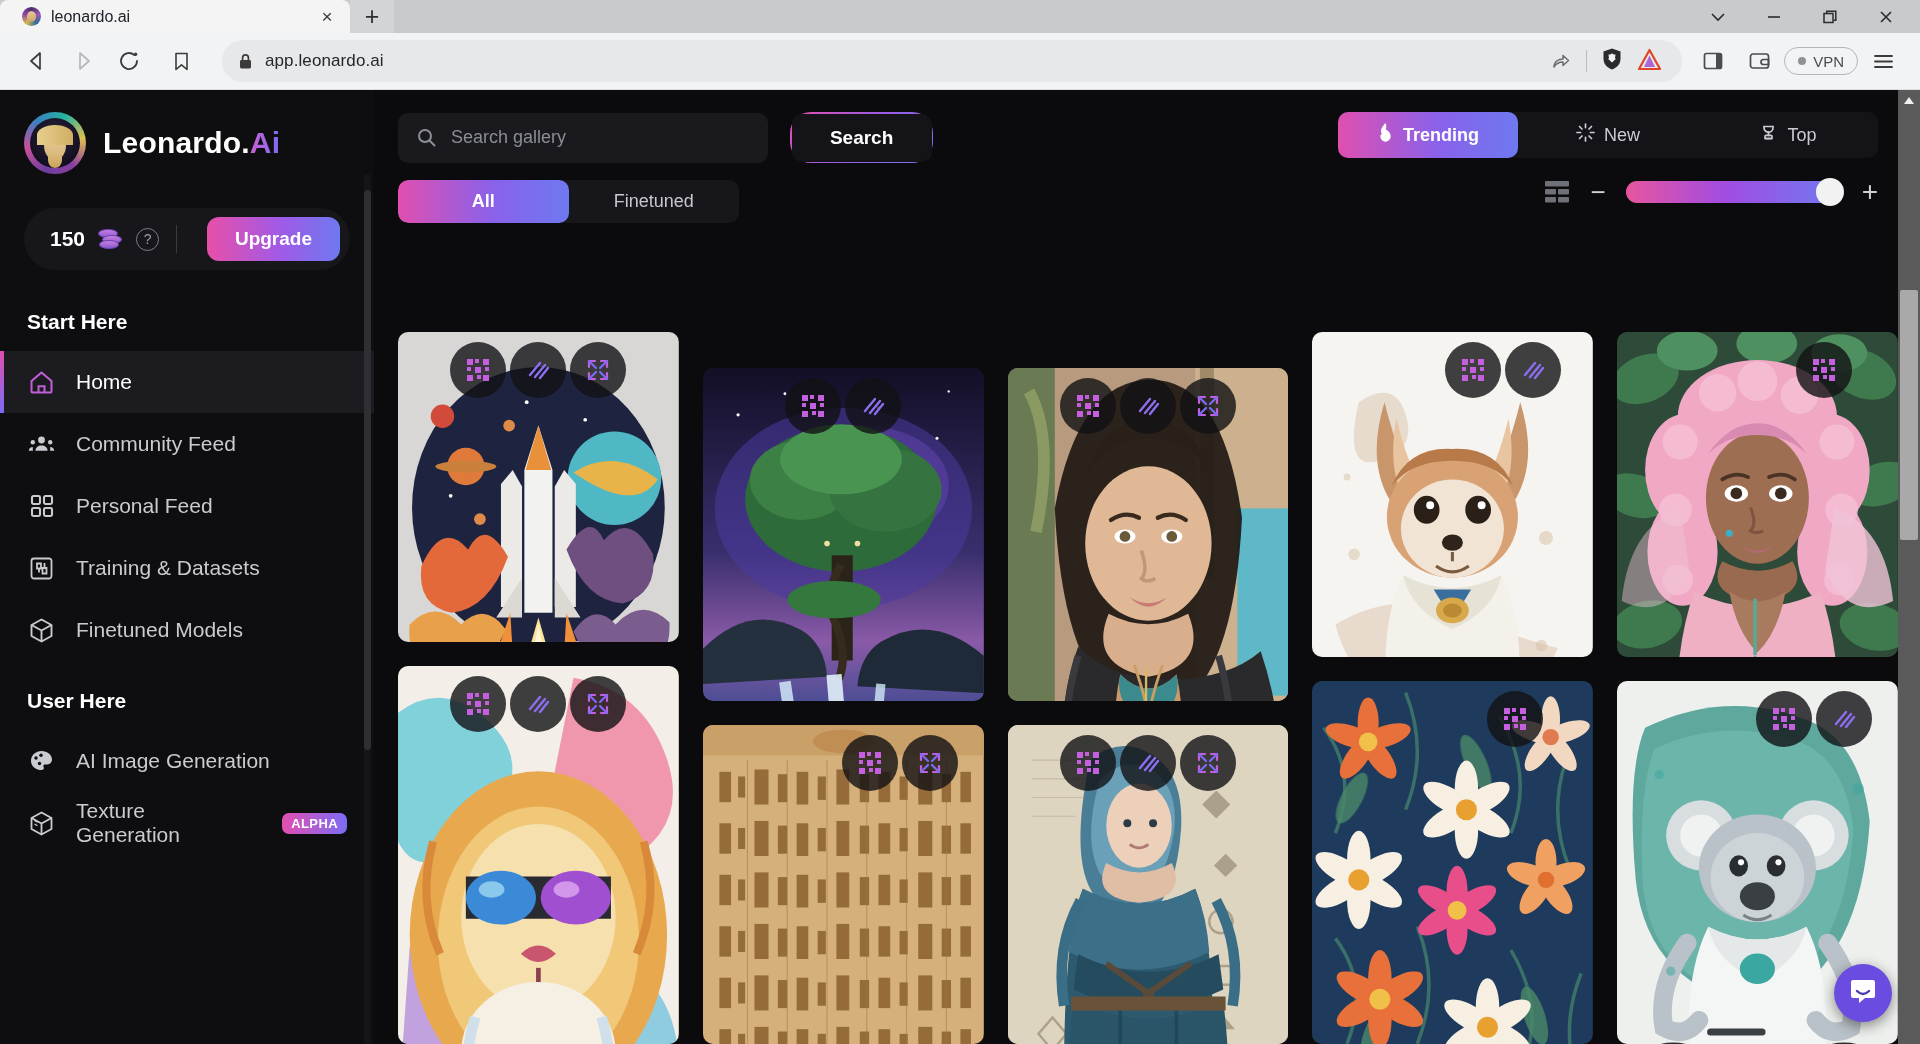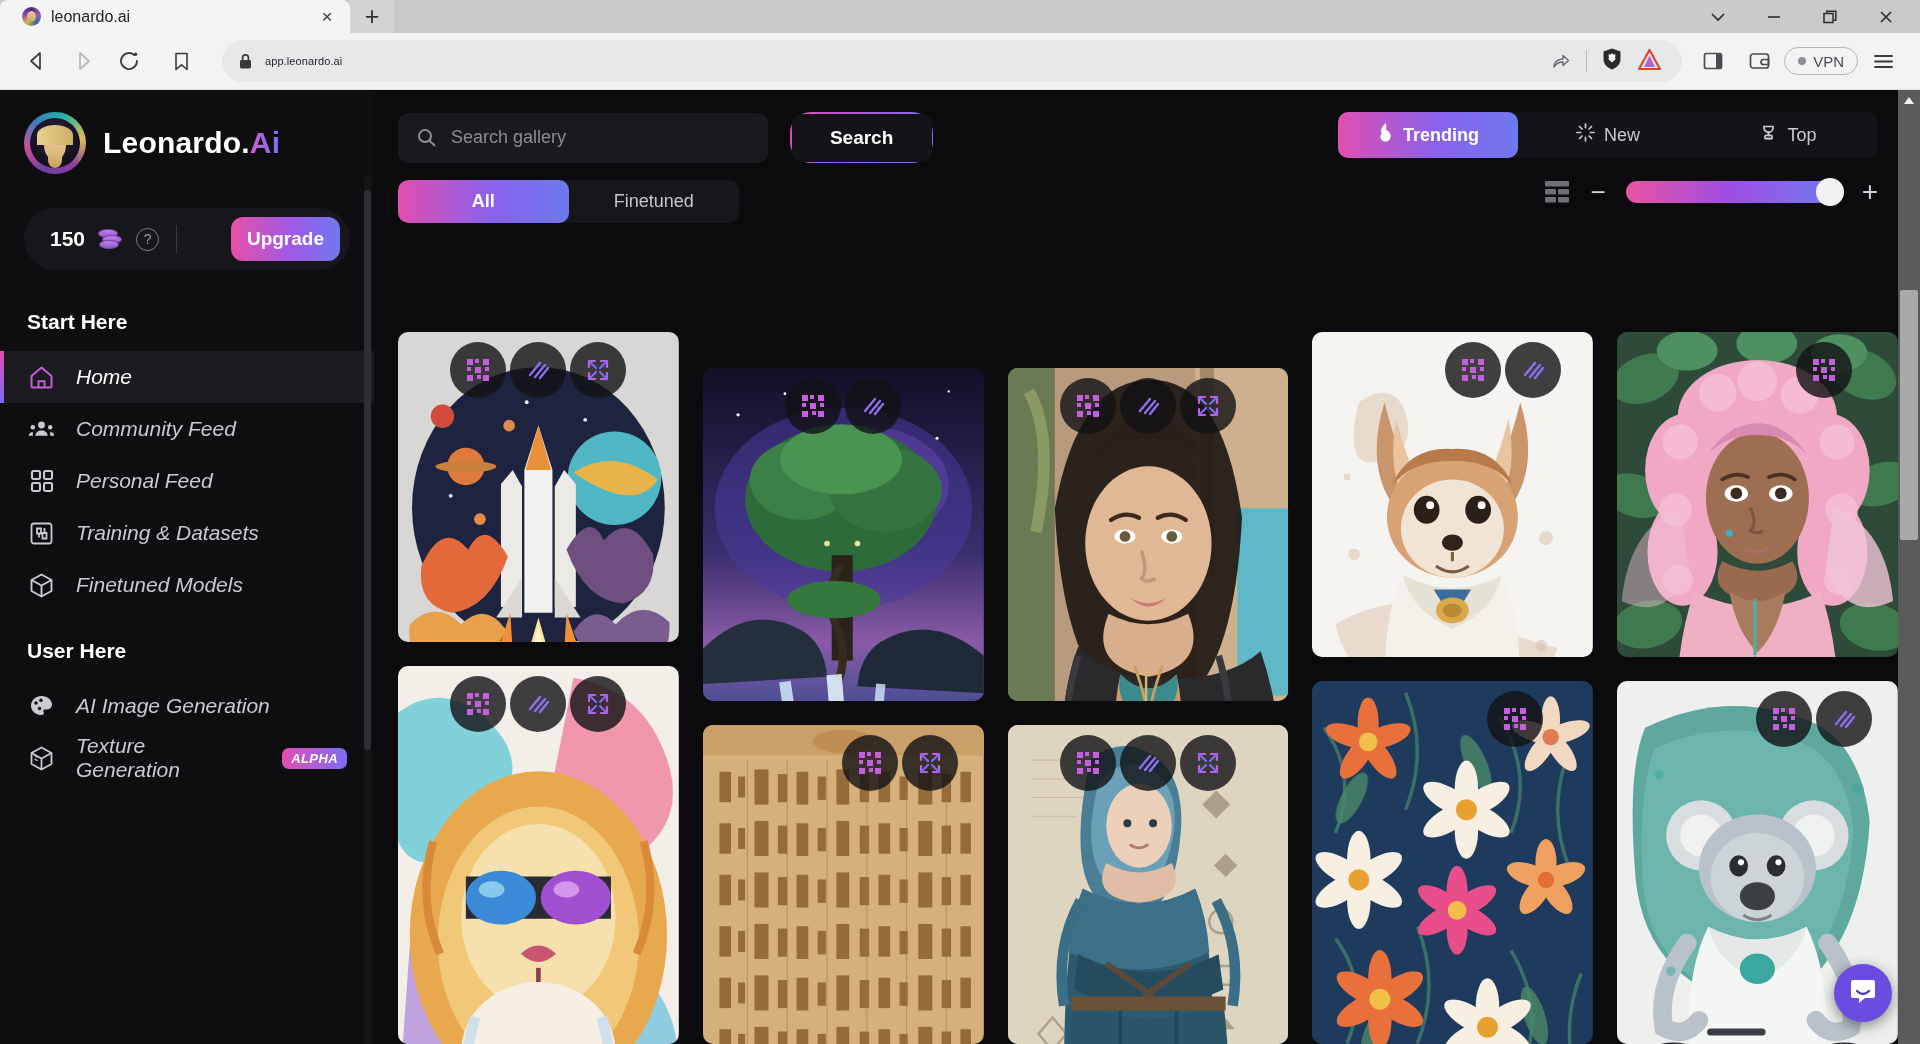--- a/index.html
+++ b/index.html
@@ -56,21 +56,21 @@
   .tb-btn {
     width: 42px; height: 42px; border-radius: 50%;
     display: flex; align-items: center; justify-content: center; color: #3b3b3b;
   }
   .tb-btn.disabled { color: #b6b8ba; }
   .omnibox-wrap { flex: 1; display: flex; align-items: center; height: 42px; margin: 0 6px; }
   .omnibox {
     flex: 1; height: 42px; background: #e6e8ea; border-radius: 21px;
     display: flex; align-items: center; padding: 0 16px; gap: 12px;
   }
-  .omnibox .url { font-size: 11px; color: #23272b; letter-spacing: .1px; }
+  .omnibox .url { font-size: 17px; color: #23272b; letter-spacing: .1px; }
   .lockicon { color: #3a3a3a; display: flex; }
   .omni-right { display: flex; align-items: center; gap: 14px; margin-left: auto; padding-right: 4px;}
   .vdiv { width: 1px; height: 22px; background: #b9bbbd; }
   .vpn-pill {
     height: 28px; border: 1px solid #b4b6b8; border-radius: 14px;
     display: flex; align-items: center; gap: 7px; padding: 0 13px;
     font-size: 15px; color: #4a4d50;
   }
   .vpn-dot { width: 8px; height: 8px; border-radius: 50%; background: #8e9195; }
 
@@ -128,32 +128,32 @@
   }
   .coin i:nth-child(1){ left:0; top:1px; }
   .coin i:nth-child(2){ left:4px; top:7px; }
   .coin i:nth-child(3){ left:1px; top:12px; }
   .qmark {
     width: 23px; height: 23px; border-radius: 50%; border: 1.6px solid #7c7f86;
     color: #9a9da3; font-size: 14px; display: flex; align-items: center; justify-content: center;
   }
   .cdiv { width: 1px; height: 28px; background: #3a3b41; margin: 0 4px; }
   .upgrade-btn {
-    margin-left: auto; height: 44px; padding: 0 16px; border-radius: 12px;
+    margin-left: auto; height: 44px; padding: 0 28px; border-radius: 12px;
     background: linear-gradient(90deg,#e84fa8 0%, #a05ae6 55%, #6e79f0 100%);
     color: #fff; font-size: 19px; font-weight: 700;
     display: flex; align-items: center; justify-content: center; border: none;
   }
 
   .nav-group-title {
     font-size: 21px; font-weight: 700; color: #ffffff; padding: 0 27px; margin-bottom: 17px;
   }
   .nav-item {
-    height: 52px; display: flex; align-items: center; gap: 20px; padding: 13px 27px;
-    color: #c9cbd1; font-size: 21px; position: relative; font-style: italic;
+    height: 62px; display: flex; align-items: center; gap: 20px; padding: 13px 27px;
+    color: #c9cbd1; font-size: 21px; position: relative;
   }
   .nav-item .ico { width: 29px; height: 29px; display:flex; align-items:center; justify-content:center; flex:0 0 29px; color:#c9cbd1; }
   .nav-item.active { background: #1c1c20; color: #ffffff; }
   .nav-item.active .ico { color: #c25fd8; }
   .nav-item.active::before {
     content: ""; position: absolute; left: 0; top: 0; bottom: 0; width: 4px;
     background: linear-gradient(180deg,#e04fb0,#7b6cf6);
   }
   .badge {
     font-size: 13px; font-weight: 700; color: #fff; padding: 3px 9px; border-radius: 7px;

